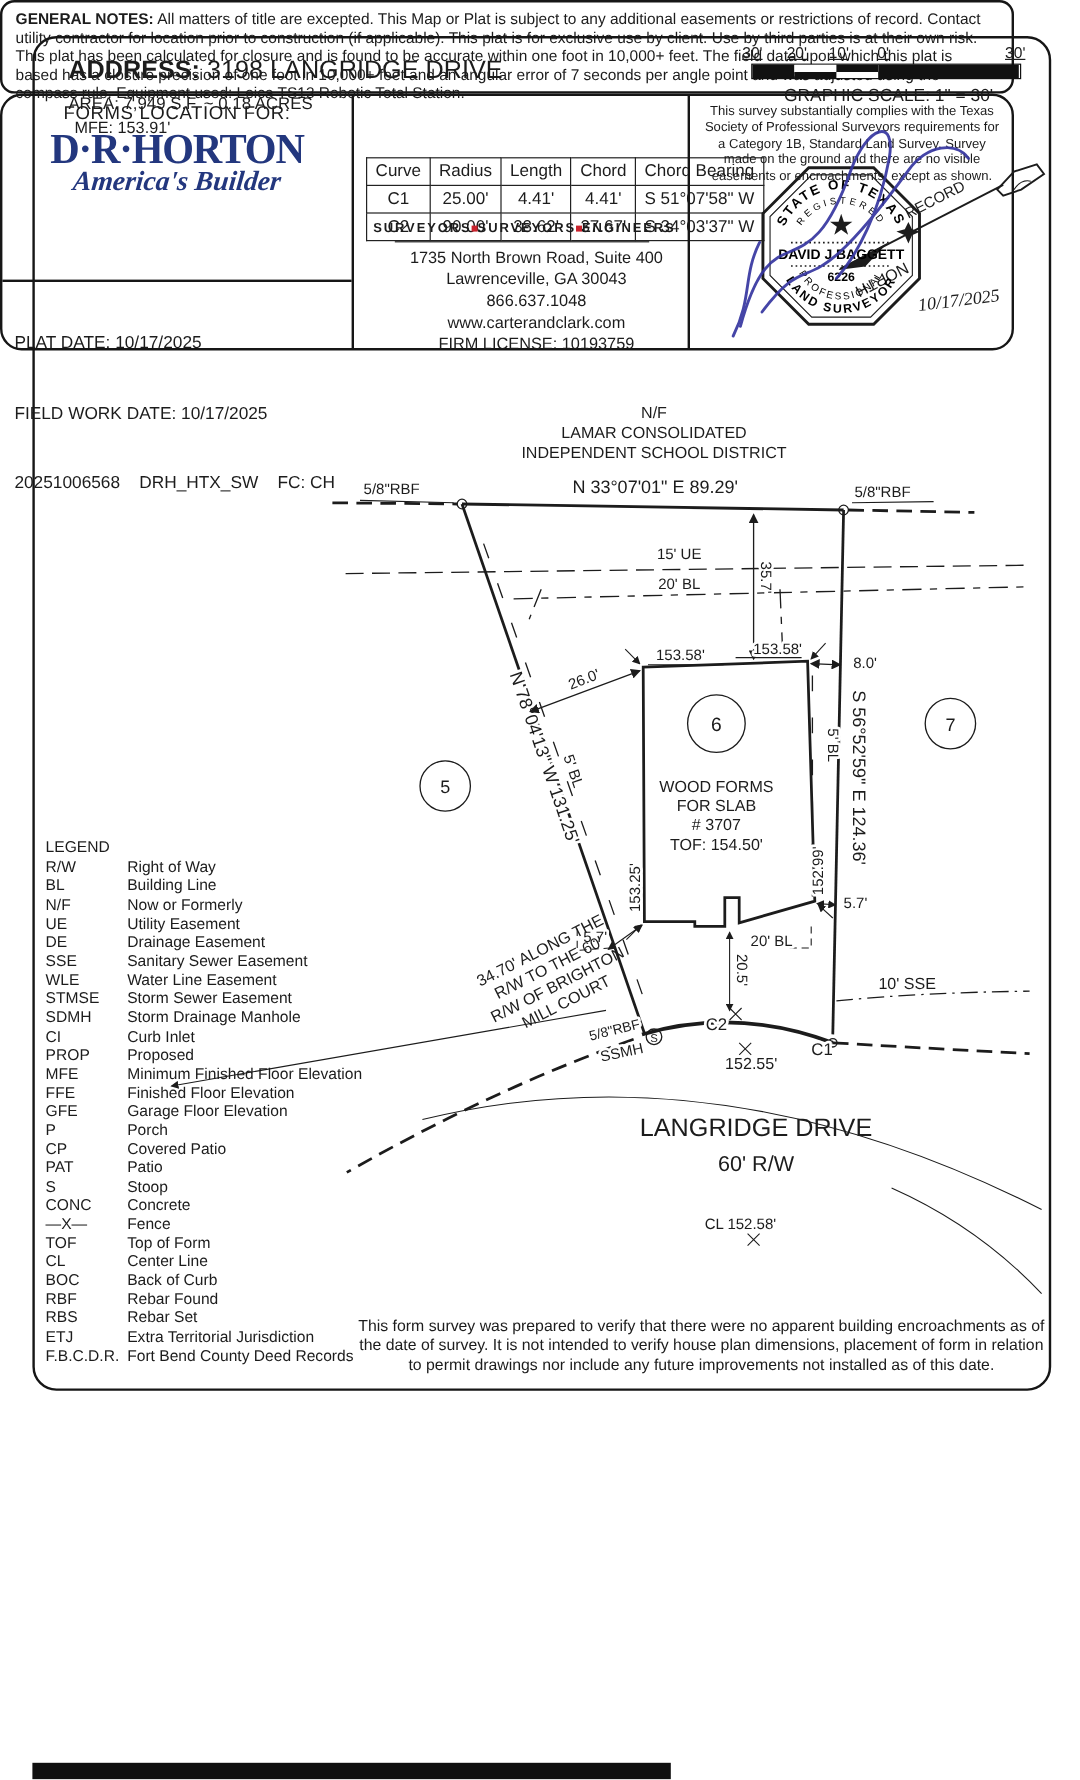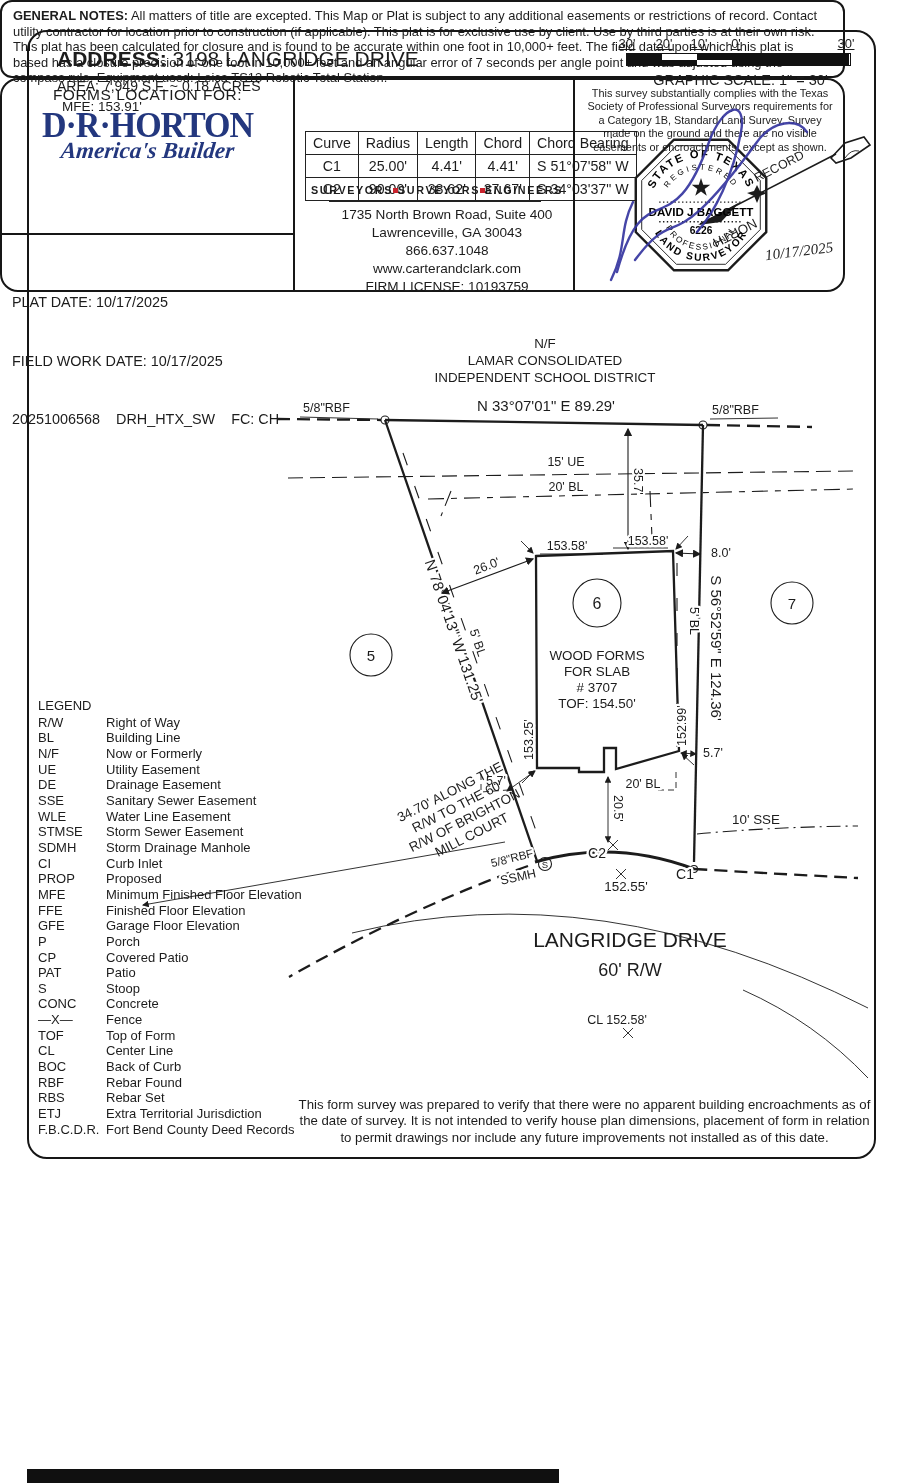--- a/index.html
+++ b/index.html
@@ -43,21 +43,21 @@
   #fc1{width:293px;border-right:2px solid #161616;}
   #fc2{width:280px;border-right:2px solid #161616;}
   #fc3{flex:1;}
   #siteinfo{padding:8px 12px 0 12px;font-size:15.3px;line-height:21px;}
   #siteinfo .pre{white-space:pre;}
   #siteinfo .secgap{margin-left:54px;}
   #formsfor{margin-top:6px;text-align:center;font-size:15.5px;letter-spacing:.5px;}
   #builder{text-align:center;color:#23377e;margin-top:2px;}
   #builder .bname{font-family:"Liberation Serif",serif;font-weight:bold;font-size:34px;letter-spacing:-1px;transform:scaleY(1.05);display:inline-block;}
   #builder .btag{font-family:"Liberation Serif",serif;font-style:italic;font-weight:bold;font-size:23px;margin-top:-6px;display:block;transform:skewX(-6deg);}
-  #dates{position:absolute;left:0;right:0;top:153px;border-top:2px solid #161616;padding:19px 10px;font-size:14.4px;line-height:19.5px;white-space:pre;}
+  #dates{position:absolute;left:0;right:0;top:153px;border-top:2px solid #161616;padding:3px 10px;font-size:14.4px;line-height:19.5px;white-space:pre;}
   
   #logoRow{position:absolute;left:17px;top:12px;display:flex;}
   #redsq{width:86px;height:86px;background:#c9232d;position:relative;flex:0 0 auto;}
   #cctext{margin-left:9px;color:#141414;font-weight:bold;}
   .ccline{font-size:39px;line-height:40px;letter-spacing:1px;transform:scale(.98,1.08);transform-origin:left top;white-space:nowrap;}
   .ccplus{color:#c9232d;}
   #cctag{position:absolute;left:16px;top:104px;width:248px;display:flex;align-items:center;justify-content:space-between;font-size:10.8px;font-weight:bold;letter-spacing:1.6px;}
   #cctag .sq{width:5px;height:5px;background:#c9232d;flex:0 0 auto;}
   #ccrule{position:absolute;left:34px;top:121px;width:212px;border-top:1.5px solid #222;}
   #ccaddr{position:absolute;left:0;top:126px;width:304px;text-align:center;font-size:13.6px;line-height:18px;}

